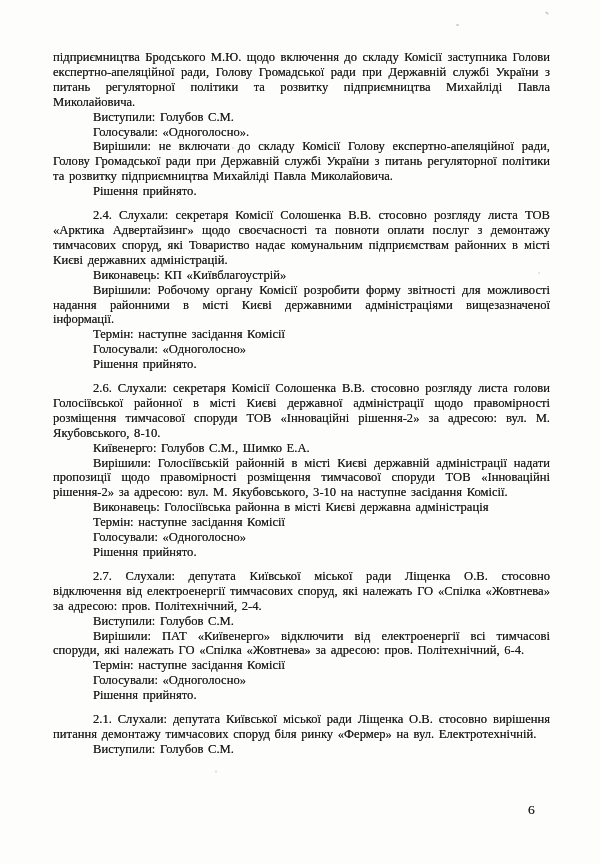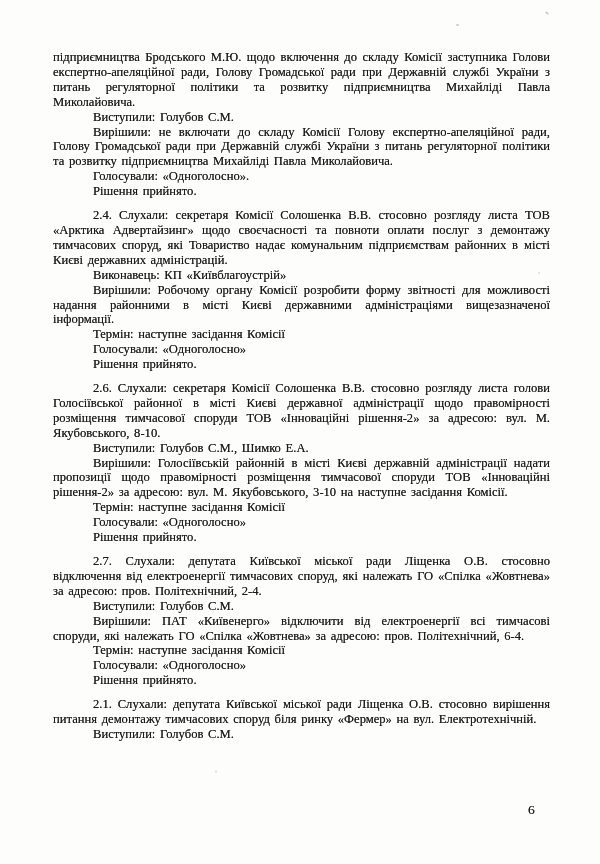--- a/index.html
+++ b/index.html
@@ -60,34 +60,35 @@
   <div class="speck speck-1"></div>
   <div class="speck speck-2"></div>
   <div class="speck speck-3"></div>
   <div class="speck speck-4"></div>
   <div class="speck speck-5"></div>
 
   <div class="content">
 
     <p class="para justify">підприємництва Бродського М.Ю. щодо включення до складу Комісії заступника Голови експертно-апеляційної ради, Голову Громадської ради при Державній службі України з питань регуляторної політики та розвитку підприємництва Михайліді Павла Миколайовича.</p>
     <p class="para indent">Виступили: Голубов С.М.</p>
+    <p class="para indent">Голосували: «Одноголосно».</p>
     <p class="para indent justify">Вирішили: не включати до складу Комісії Голову експертно-апеляційної ради, Голову Громадської ради при Державній службі України з питань регуляторної політики та розвитку підприємництва Михайліді Павла Миколайовича.</p>
-    <p class="para indent">Голосували: «Одноголосно».</p>
     <p class="para indent">Рішення прийнято.</p>
 
     <p class="para indent justify sect">2.4. Слухали: секретаря Комісії Солошенка В.В. стосовно розгляду листа ТОВ «Арктика Адвертайзинг» щодо своєчасності та повноти оплати послуг з демонтажу тимчасових споруд, які Товариство надає комунальним підприємствам районних в місті Києві державних адміністрацій.</p>
     <p class="para indent">Виконавець: КП «Київблагоустрій»</p>
     <p class="para indent justify">Вирішили: Робочому органу Комісії розробити форму звітності для можливості надання районними в місті Києві державними адміністраціями вищезазначеної інформації.</p>
     <p class="para indent">Термін: наступне засідання Комісії</p>
     <p class="para indent">Голосували: «Одноголосно»</p>
     <p class="para indent">Рішення прийнято.</p>
 
     <p class="para indent justify sect">2.6. Слухали: секретаря Комісії Солошенка В.В. стосовно розгляду листа голови Голосіївської районної в місті Києві державної адміністрації щодо правомірності розміщення тимчасової споруди ТОВ «Інноваційні рішення-2» за адресою: вул. М. Якубовського, 8-10.</p>
-    <p class="para indent">Виступили: Голубов С.М., Шимко Е.А.</p>
+    <p class="para indent">Київенерго: Голубов С.М., Шимко Е.А.</p>
     <p class="para indent justify">Вирішили: Голосіївській районній в місті Києві державній адміністрації надати пропозиції щодо правомірності розміщення тимчасової споруди ТОВ «Інноваційні рішення-2» за адресою: вул. М. Якубовського, 3-10 на наступне засідання Комісії.</p>
+    <p class="para indent">Виконавець: Голосіївська районна в місті Києві державна адміністрація</p>
     <p class="para indent">Термін: наступне засідання Комісії</p>
     <p class="para indent">Голосували: «Одноголосно»</p>
     <p class="para indent">Рішення прийнято.</p>
 
     <p class="para indent justify sect">2.7. Слухали: депутата Київської міської ради Ліщенка О.В. стосовно відключення від електроенергії тимчасових споруд, які належать ГО «Спілка «Жовтнева» за адресою: пров. Політехнічний, 2-4.</p>
     <p class="para indent">Виступили: Голубов С.М.</p>
     <p class="para indent justify">Вирішили: ПАТ «Київенерго» відключити від електроенергії всі тимчасові споруди, які належать ГО «Спілка «Жовтнева» за адресою: пров. Політехнічний, 6-4.</p>
     <p class="para indent">Термін: наступне засідання Комісії</p>
     <p class="para indent">Голосували: «Одноголосно»</p>
     <p class="para indent">Рішення прийнято.</p>

